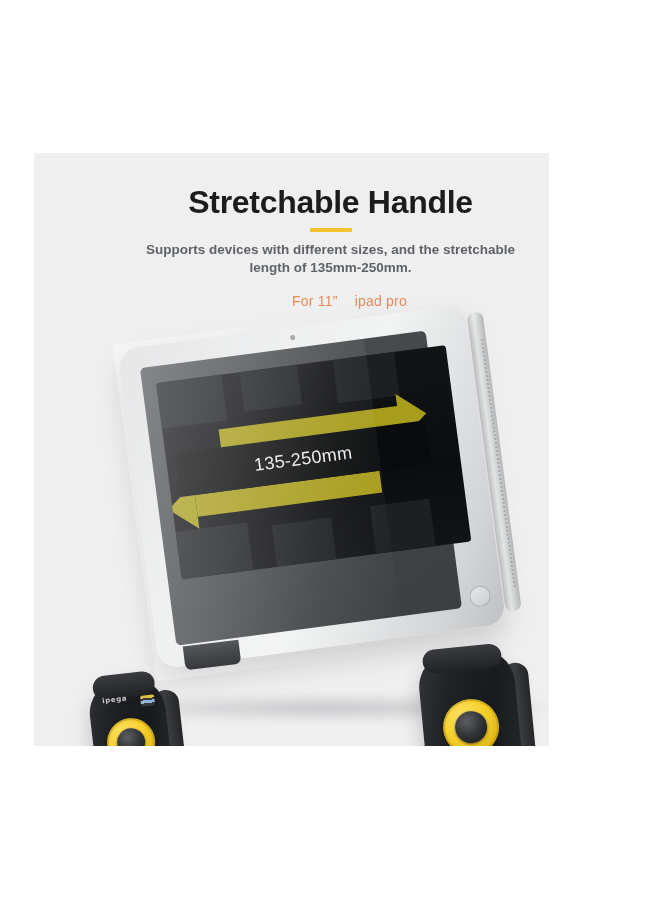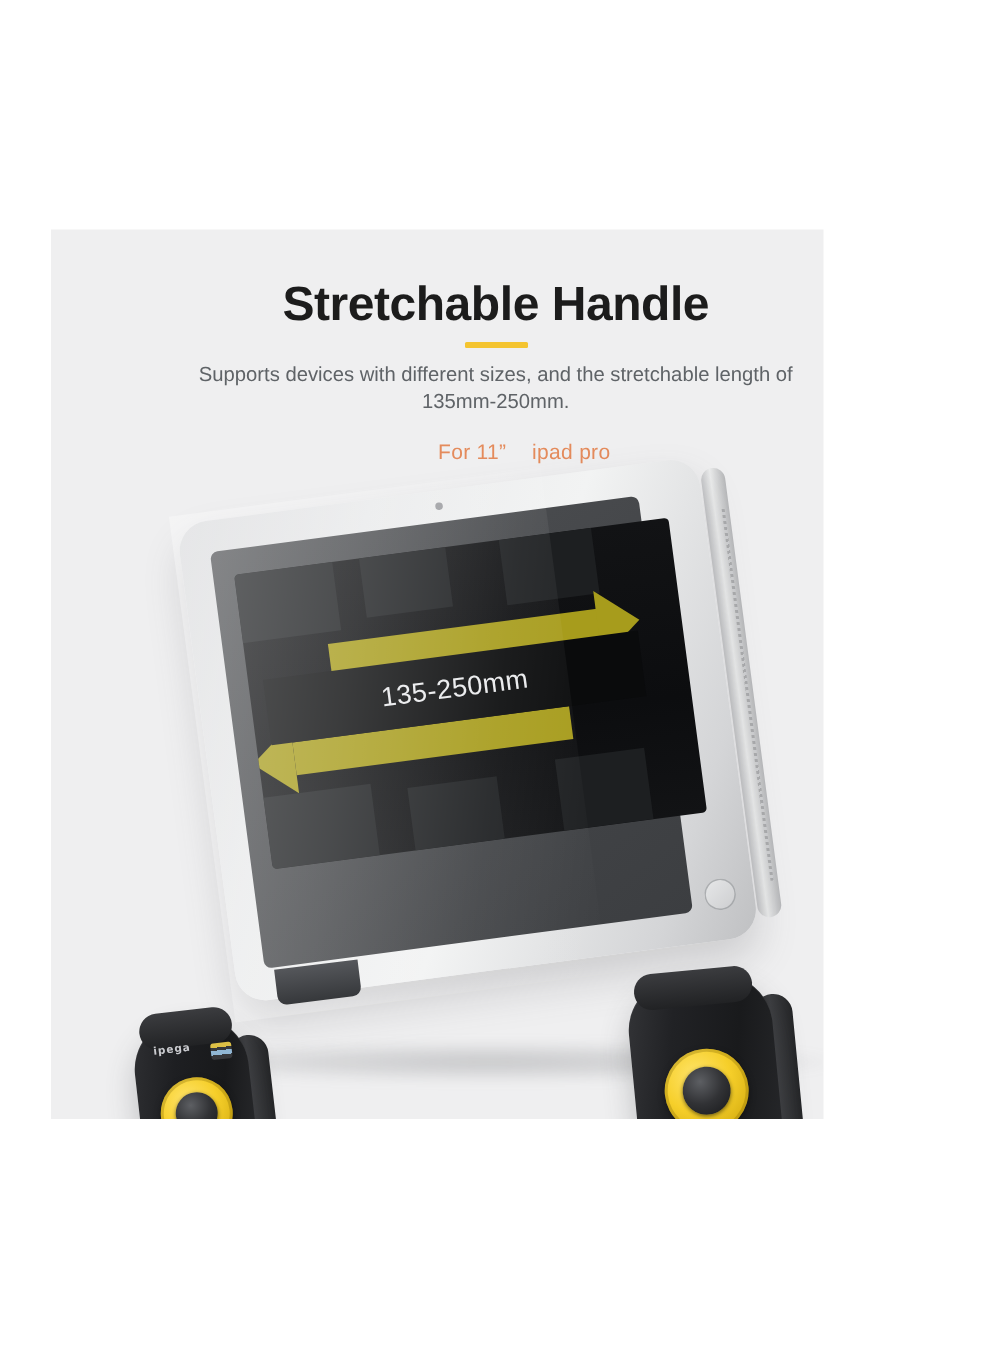--- a/index.html
+++ b/index.html
@@ -54,21 +54,21 @@
     background: #f4c430;
     margin: 7px auto 0 auto;
     border-radius: 1px;
   }
   .subtitle {
     margin: 9px auto 0 auto;
     width: 400px;
     font-size: 13.5px;
     line-height: 1.33;
     color: #5f6367;
-    font-weight: 400;
+    font-weight: 700;
   }
   .tagline {
     margin: 16px auto 0 auto;
     font-size: 14px;
     color: #e48b5c;
     font-weight: 400;
     letter-spacing: 0.2px;
     padding-left: 38px;
   }
   .tagline .gap { display: inline-block; width: 9px; }

